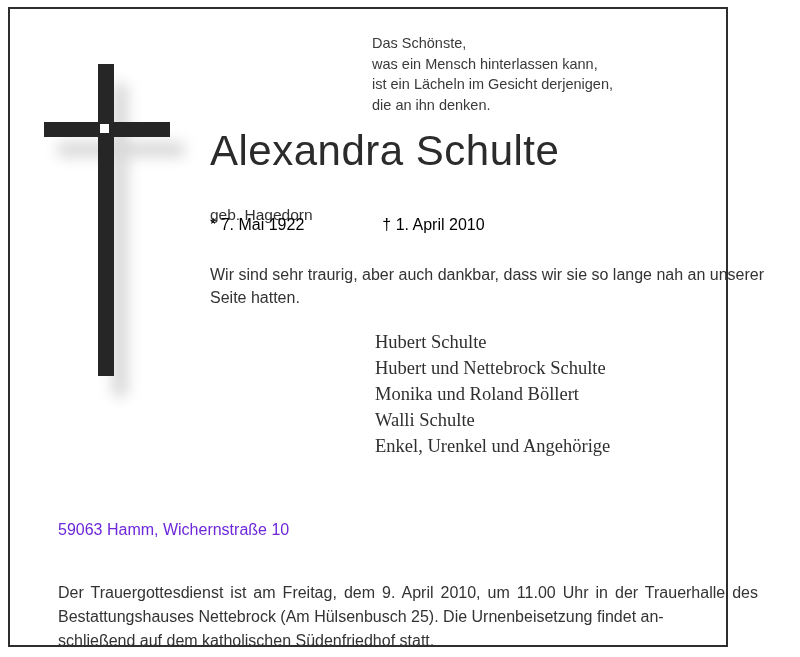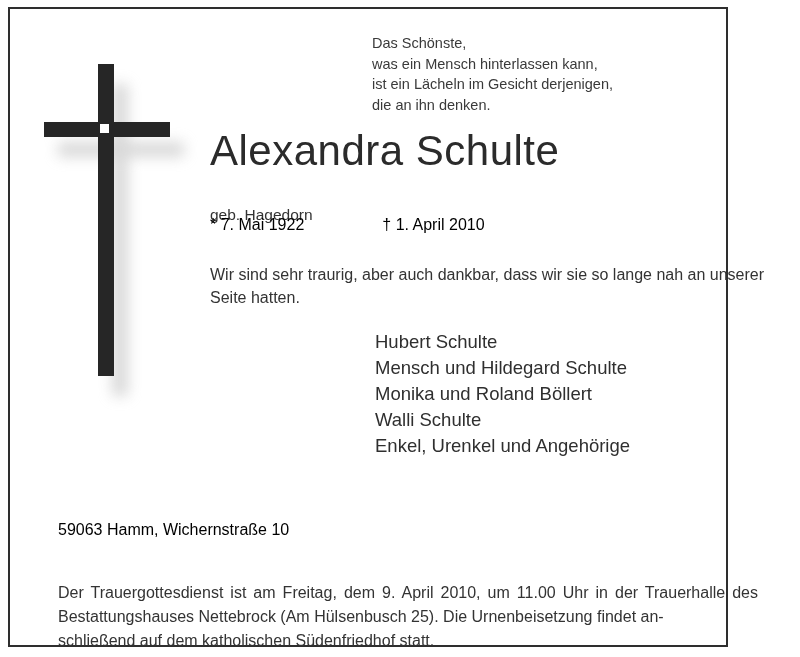--- a/index.html
+++ b/index.html
@@ -128,28 +128,29 @@
   .mourners {
     position: absolute;
     left: 365px;
     top: 320px;
     font-size: 18.5px;
     line-height: 26px;
     color: #2f2f2f;
   }
   .mourners div {
     white-space: nowrap;
+    font-family: Liberation Serif, serif;
   }
 
   .address {
     position: absolute;
     left: 48px;
     top: 512px;
     font-size: 16px;
-    color: #000000;
+    color: #6d28d9;
   }
 
   .service-info {
     position: absolute;
     left: 48px;
     top: 572px;
     width: 700px;
     font-size: 16px;
     line-height: 24px;
     color: #333333;
@@ -186,21 +187,21 @@
   <div class="maiden-name">geb. Hagedorn</div>
 
   <div class="dates-row">
     <span class="date-birth">* 7. Mai 1922</span><span class="date-death">† 1. April 2010</span>
   </div>
 
   <div class="message">Wir sind sehr traurig, aber auch dankbar, dass wir sie so lange nah an unserer Seite hatten.</div>
 
   <div class="mourners">
     <div>Hubert Schulte</div>
-    <div>Mensch und Hildegard Schulte</div>
+    <div>Hubert und Nettebrock Schulte</div>
     <div>Monika und Roland Böllert</div>
     <div>Walli Schulte</div>
     <div>Enkel, Urenkel und Angehörige</div>
   </div>
 
   <div class="address">59063 Hamm, Wichernstraße 10</div>
 
   <div class="service-info">
     <span>Der Trauergottesdienst ist am Freitag, dem 9. April 2010, um 11.00 Uhr in der Trauerhalle des Bestattungshauses Nettebrock (Am Hülsenbusch 25). Die Urnenbeisetzung findet an-</span>
     <div class="last-line">schließend auf dem katholischen Südenfriedhof statt.</div>

